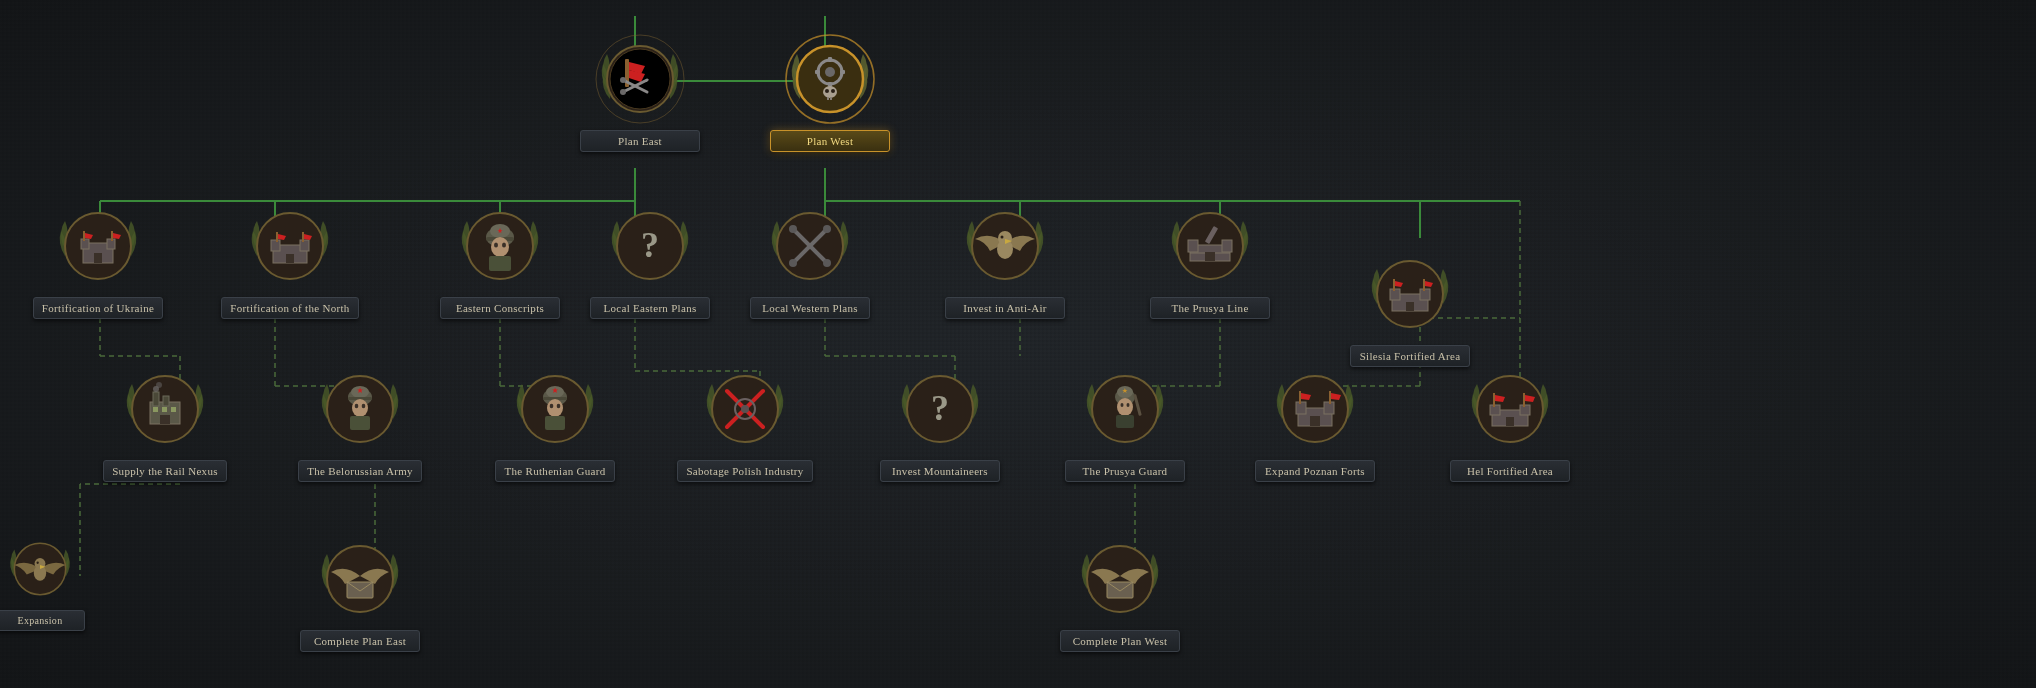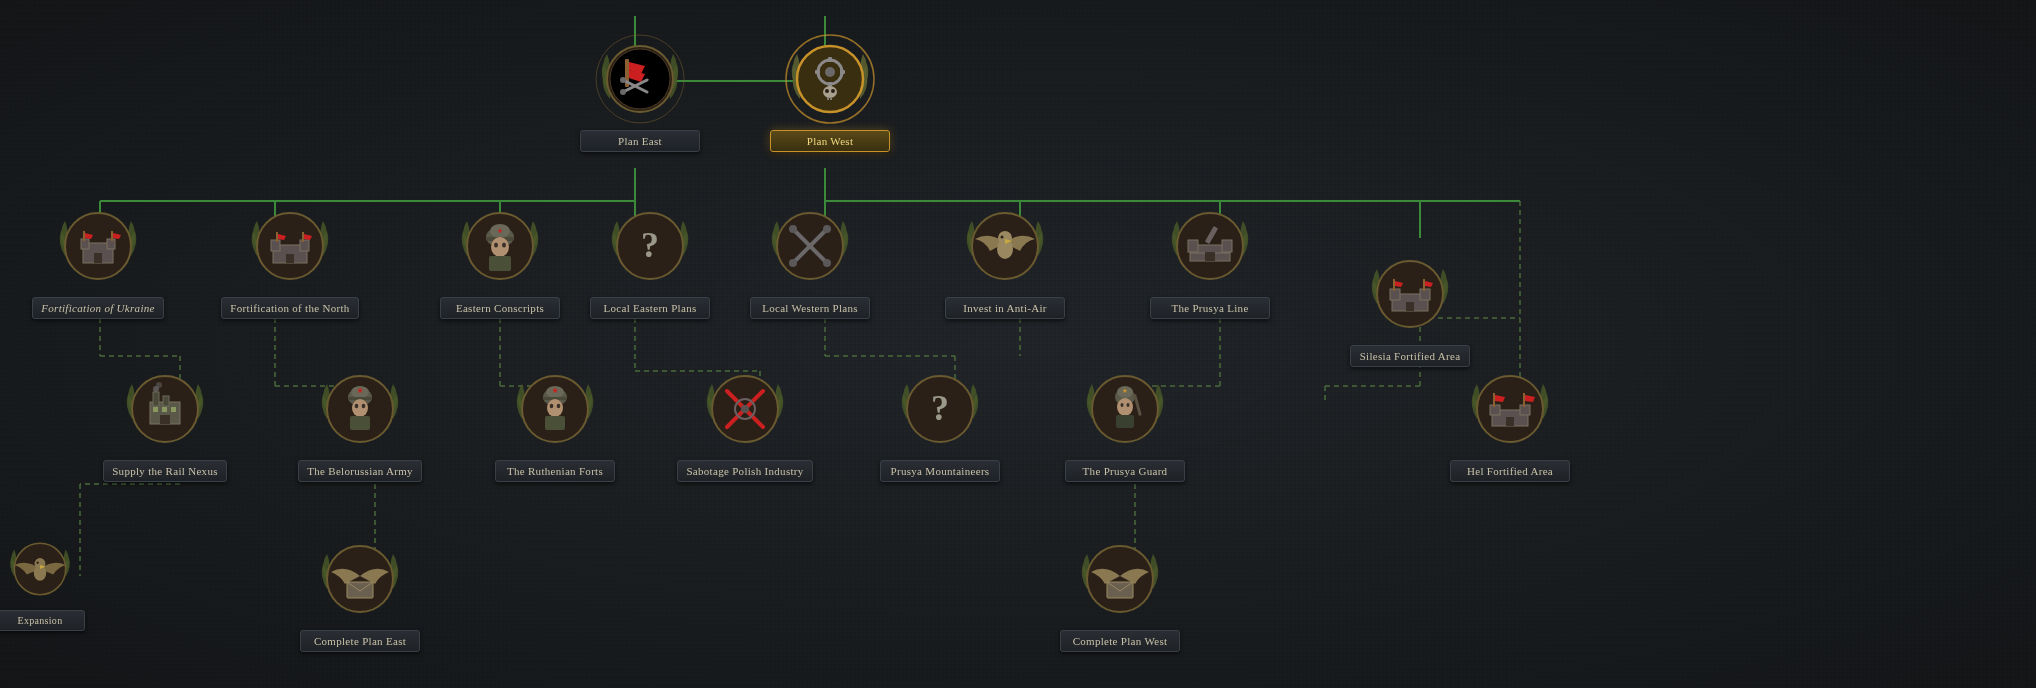--- a/index.html
+++ b/index.html
@@ -218,21 +218,21 @@
         <ellipse cx="45" cy="58" rx="7" ry="6" fill="#aaa090"></ellipse>
         <circle cx="42" cy="57" r="2" fill="#2a2018"></circle>
         <circle cx="48" cy="57" r="2" fill="#2a2018"></circle>
         <rect x="42" y="63" width="2" height="3" fill="#888078" rx="0.5"></rect>
         <rect x="45" y="63" width="2" height="3" fill="#888078" rx="0.5"></rect>
       </svg>
     </div>
     <div class="node-label gold-label">Plan West</div>
   </div>
 
-  <div class="node" style="left:18px; top:185px;font-style:italic;">
+  <div class="node" style="left:18px; top:185px;">
     <div class="node-icon">
       <svg width="90" height="90" viewBox="0 0 90 90">
         <path d="M10,45 Q5,30 12,20 Q18,35 10,45Z" fill="#4a5a28" opacity="0.8"></path>
         <path d="M12,55 Q4,42 8,30 Q16,42 12,55Z" fill="#4a5a28" opacity="0.8"></path>
         <path d="M80,45 Q85,30 78,20 Q72,35 80,45Z" fill="#4a5a28" opacity="0.8"></path>
         <path d="M78,55 Q86,42 82,30 Q74,42 78,55Z" fill="#4a5a28" opacity="0.8"></path>
         <circle cx="45" cy="45" r="33" fill="#2a2018" stroke="#6a5a30" stroke-width="2"></circle>
 
         <rect x="30" y="42" width="30" height="20" fill="#5a5050" stroke="#7a7060" stroke-width="1"></rect>
         <rect x="28" y="38" width="8" height="10" fill="#5a5050" stroke="#7a7060" stroke-width="1"></rect>
@@ -457,21 +457,21 @@
         <ellipse cx="45" cy="33" rx="12" ry="9" fill="#5a5848"></ellipse>
         <ellipse cx="45" cy="28" rx="9" ry="6" fill="#6a6858"></ellipse>
         <rect x="33" y="33" width="24" height="3" fill="#4a4838" rx="1.5"></rect>
         <ellipse cx="45" cy="44" rx="8" ry="9" fill="#b09070"></ellipse>
         <ellipse cx="41.5" cy="42" rx="1.8" ry="2.2" fill="#3a3028"></ellipse>
         <ellipse cx="48.5" cy="42" rx="1.8" ry="2.2" fill="#3a3028"></ellipse>
         <rect x="35" y="52" width="20" height="14" fill="#4a5038" rx="2"></rect>
         <text x="45" y="29" font-size="8" text-anchor="middle" fill="#cc2020">★</text>
       </svg>
     </div>
-    <div class="node-label">The Ruthenian Forts</div>
+    <div class="node-label">The Ruthenian Guard</div>
   </div>
 
   <div class="node" style="left:665px; top:348px;justify-content:center;">
     <div class="node-icon">
       <svg width="90" height="90" viewBox="0 0 90 90">
         <path d="M10,45 Q5,30 12,20 Q18,35 10,45Z" fill="#4a5a28" opacity="0.8"></path>
         <path d="M12,55 Q4,42 8,30 Q16,42 12,55Z" fill="#4a5a28" opacity="0.8"></path>
         <path d="M80,45 Q85,30 78,20 Q72,35 80,45Z" fill="#4a5a28" opacity="0.8"></path>
         <path d="M78,55 Q86,42 82,30 Q74,42 78,55Z" fill="#4a5a28" opacity="0.8"></path>
         <circle cx="45" cy="45" r="33" fill="#2a2018" stroke="#6a5a30" stroke-width="2"></circle>
@@ -490,21 +490,21 @@
     <div class="node-icon">
       <svg width="90" height="90" viewBox="0 0 90 90">
         <path d="M10,45 Q5,30 12,20 Q18,35 10,45Z" fill="#4a5a28" opacity="0.8"></path>
         <path d="M12,55 Q4,42 8,30 Q16,42 12,55Z" fill="#4a5a28" opacity="0.8"></path>
         <path d="M80,45 Q85,30 78,20 Q72,35 80,45Z" fill="#4a5a28" opacity="0.8"></path>
         <path d="M78,55 Q86,42 82,30 Q74,42 78,55Z" fill="#4a5a28" opacity="0.8"></path>
         <circle cx="45" cy="45" r="33" fill="#2a2018" stroke="#6a5a30" stroke-width="2"></circle>
         <text x="45" y="56" font-size="36" text-anchor="middle" fill="#9a9888" font-weight="bold" font-family="Georgia">?</text>
       </svg>
     </div>
-    <div class="node-label">Prusya Mountaineers</div>
+    <div class="node-label">Invest Mountaineers</div>
   </div>
 
   <div class="node" style="left:1045px; top:348px;">
     <div class="node-icon">
       <svg width="90" height="90" viewBox="0 0 90 90">
         <path d="M10,45 Q5,30 12,20 Q18,35 10,45Z" fill="#4a5a28" opacity="0.8"></path>
         <path d="M12,55 Q4,42 8,30 Q16,42 12,55Z" fill="#4a5a28" opacity="0.8"></path>
         <path d="M80,45 Q85,30 78,20 Q72,35 80,45Z" fill="#4a5a28" opacity="0.8"></path>
         <path d="M78,55 Q86,42 82,30 Q74,42 78,55Z" fill="#4a5a28" opacity="0.8"></path>
         <circle cx="45" cy="45" r="33" fill="#2a2018" stroke="#6a5a30" stroke-width="2"></circle>
@@ -516,20 +516,41 @@
         <ellipse cx="48" cy="41" rx="1.5" ry="2" fill="#3a3028"></ellipse>
         <rect x="36" y="51" width="18" height="13" fill="#3a4030" rx="2"></rect>
 
         <rect x="56" y="30" width="3" height="22" fill="#5a5040" rx="1" transform="rotate(-15,57.5,41)"></rect>
         <text x="45" y="29" font-size="7" text-anchor="middle" fill="#c8922a">★</text>
       </svg>
     </div>
     <div class="node-label">The Prusya Guard</div>
   </div>
 
+  <div class="node" style="left:1235px; top:348px;">
+    <div class="node-icon">
+      <svg width="90" height="90" viewBox="0 0 90 90">
+        <path d="M10,45 Q5,30 12,20 Q18,35 10,45Z" fill="#4a5a28" opacity="0.8"></path>
+        <path d="M12,55 Q4,42 8,30 Q16,42 12,55Z" fill="#4a5a28" opacity="0.8"></path>
+        <path d="M80,45 Q85,30 78,20 Q72,35 80,45Z" fill="#4a5a28" opacity="0.8"></path>
+        <path d="M78,55 Q86,42 82,30 Q74,42 78,55Z" fill="#4a5a28" opacity="0.8"></path>
+        <circle cx="45" cy="45" r="33" fill="#2a2018" stroke="#6a5a30" stroke-width="2"></circle>
+        <rect x="28" y="44" width="34" height="18" fill="#5a5050" stroke="#7a7060" stroke-width="1"></rect>
+        <rect x="26" y="38" width="10" height="12" fill="#5a5050" stroke="#7a7060" stroke-width="1"></rect>
+        <rect x="54" y="38" width="10" height="12" fill="#5a5050" stroke="#7a7060" stroke-width="1"></rect>
+        <rect x="40" y="52" width="10" height="10" fill="#3a3028"></rect>
+
+        <rect x="29" y="27" width="2" height="13" fill="#8a6030"></rect>
+        <path d="M31,29 L41,31 L39,36 L31,35Z" fill="#cc2020"></path>
+        <rect x="59" y="27" width="2" height="13" fill="#8a6030"></rect>
+        <path d="M61,29 L71,31 L69,36 L61,35Z" fill="#cc2020"></path>
+      </svg>
+    </div>
+    <div class="node-label">Expand Poznan Forts</div>
+  </div>
 
   <div class="node" style="left:1430px; top:348px;">
     <div class="node-icon">
       <svg width="90" height="90" viewBox="0 0 90 90">
         <path d="M10,45 Q5,30 12,20 Q18,35 10,45Z" fill="#4a5a28" opacity="0.8"></path>
         <path d="M12,55 Q4,42 8,30 Q16,42 12,55Z" fill="#4a5a28" opacity="0.8"></path>
         <path d="M80,45 Q85,30 78,20 Q72,35 80,45Z" fill="#4a5a28" opacity="0.8"></path>
         <path d="M78,55 Q86,42 82,30 Q74,42 78,55Z" fill="#4a5a28" opacity="0.8"></path>
         <circle cx="45" cy="45" r="33" fill="#2a2018" stroke="#6a5a30" stroke-width="2"></circle>
         <rect x="27" y="46" width="36" height="16" fill="#5a5050" stroke="#7a7060" stroke-width="1"></rect>

